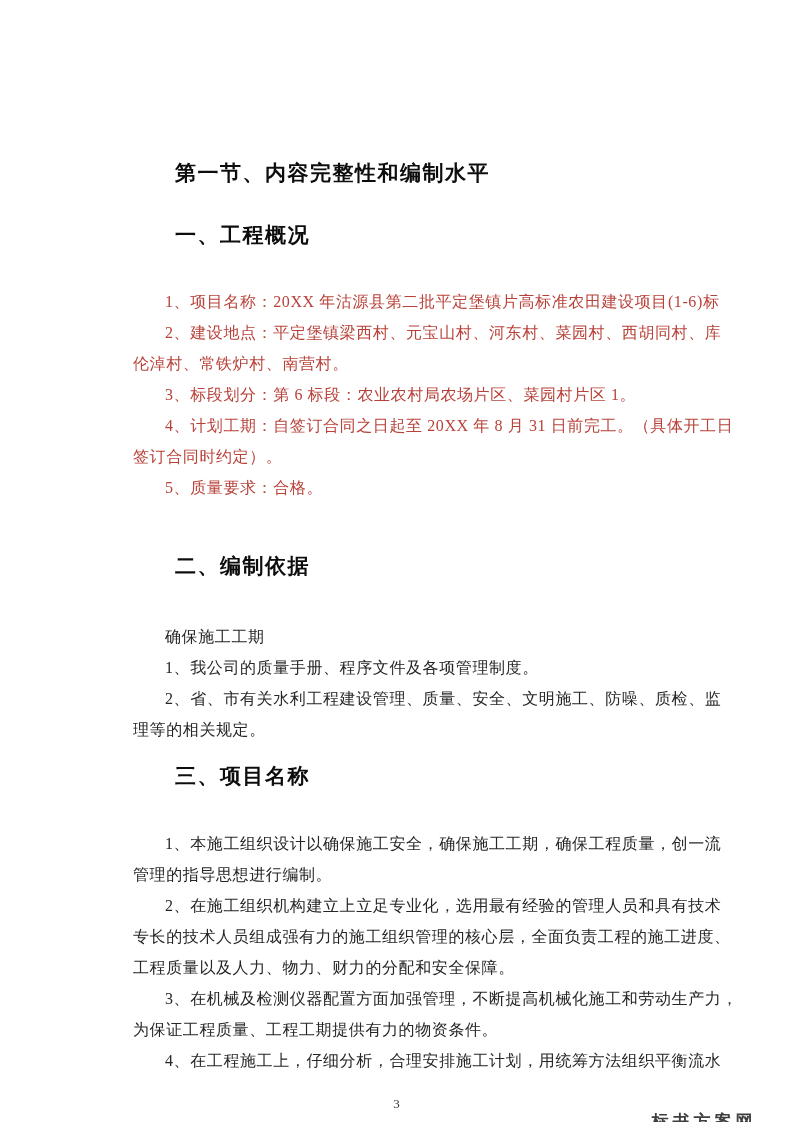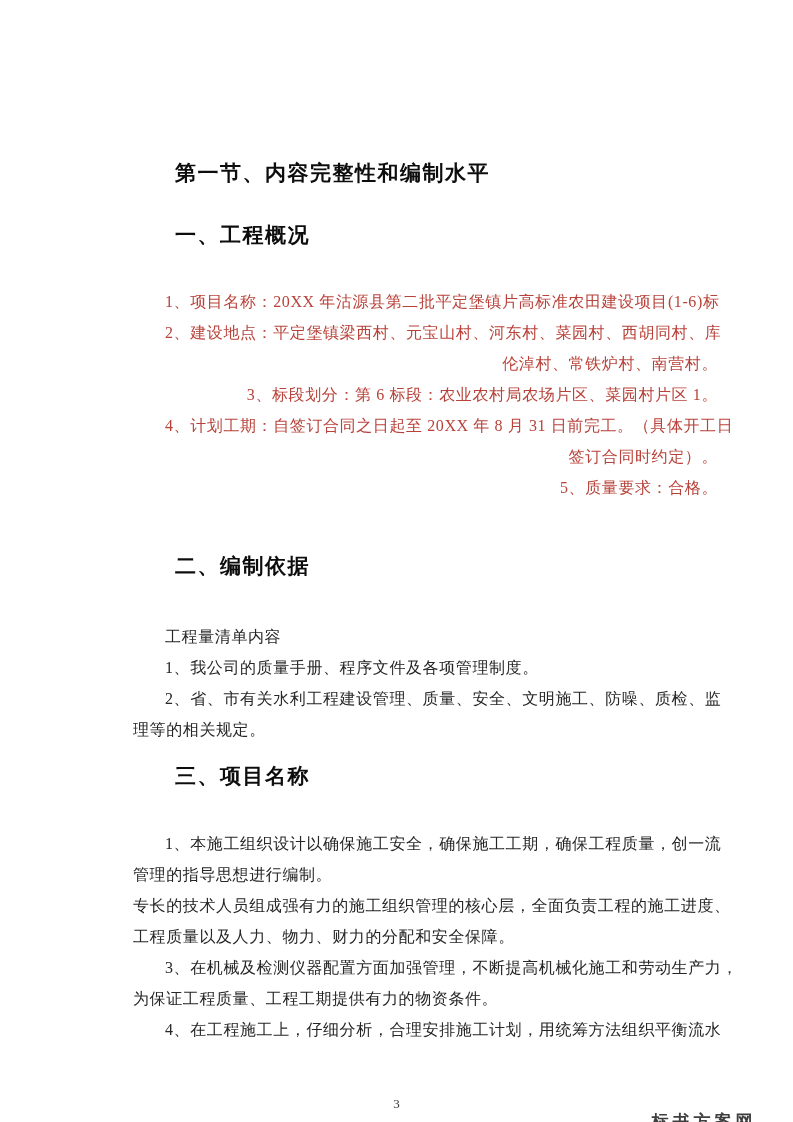--- a/index.html
+++ b/index.html
@@ -37,21 +37,21 @@
   .principles-block { top: 780px; }
   .line {
     height: 31px;
     line-height: 31px;
     font-size: 16px;
     letter-spacing: 0.6px;
     color: var(--body-text, #262626);
     white-space: nowrap;
   }
   .indent { padding-left: 32px; }
-  .red-block .line { color: var(--emphasis-red, #b8423a); text-align: right; }
+  .red-block .line { color: var(--emphasis-red, #b8423a); }
   .page-number {
     position: absolute;
     left: 0;
     right: 0;
     top: 1048px;
     text-align: center;
     font-size: 13px;
     line-height: 16px;
     color: #333333;
   }
@@ -92,31 +92,32 @@
     <div class="line">伦淖村、常铁炉村、南营村。</div>
     <div class="line indent">3、标段划分：第 6 标段：农业农村局农场片区、菜园村片区 1。</div>
     <div class="line indent">4、计划工期：自签订合同之日起至 20XX 年 8 月 31 日前完工。（具体开工日</div>
     <div class="line">签订合同时约定）。</div>
     <div class="line indent">5、质量要求：合格。</div>
   </div>
 
   <div class="heading h-basis">二、编制依据</div>
 
   <div class="block basis-block">
-    <div class="line indent">工程量清单内容</div>
+    <div class="line indent">确保施工工期</div>
     <div class="line indent">1、我公司的质量手册、程序文件及各项管理制度。</div>
     <div class="line indent">2、省、市有关水利工程建设管理、质量、安全、文明施工、防噪、质检、监</div>
     <div class="line">理等的相关规定。</div>
   </div>
 
   <div class="heading h-principles">三、项目名称</div>
 
   <div class="block principles-block">
     <div class="line indent">1、本施工组织设计以确保施工安全，确保施工工期，确保工程质量，创一流</div>
     <div class="line">管理的指导思想进行编制。</div>
+    <div class="line indent">2、在施工组织机构建立上立足专业化，选用最有经验的管理人员和具有技术</div>
     <div class="line">专长的技术人员组成强有力的施工组织管理的核心层，全面负责工程的施工进度、</div>
     <div class="line">工程质量以及人力、物力、财力的分配和安全保障。</div>
     <div class="line indent">3、在机械及检测仪器配置方面加强管理，不断提高机械化施工和劳动生产力，</div>
     <div class="line">为保证工程质量、工程工期提供有力的物资条件。</div>
     <div class="line indent">4、在工程施工上，仔细分析，合理安排施工计划，用统筹方法组织平衡流水</div>
   </div>
 
   <div class="page-number">3</div>
 
   <div class="watermark">

